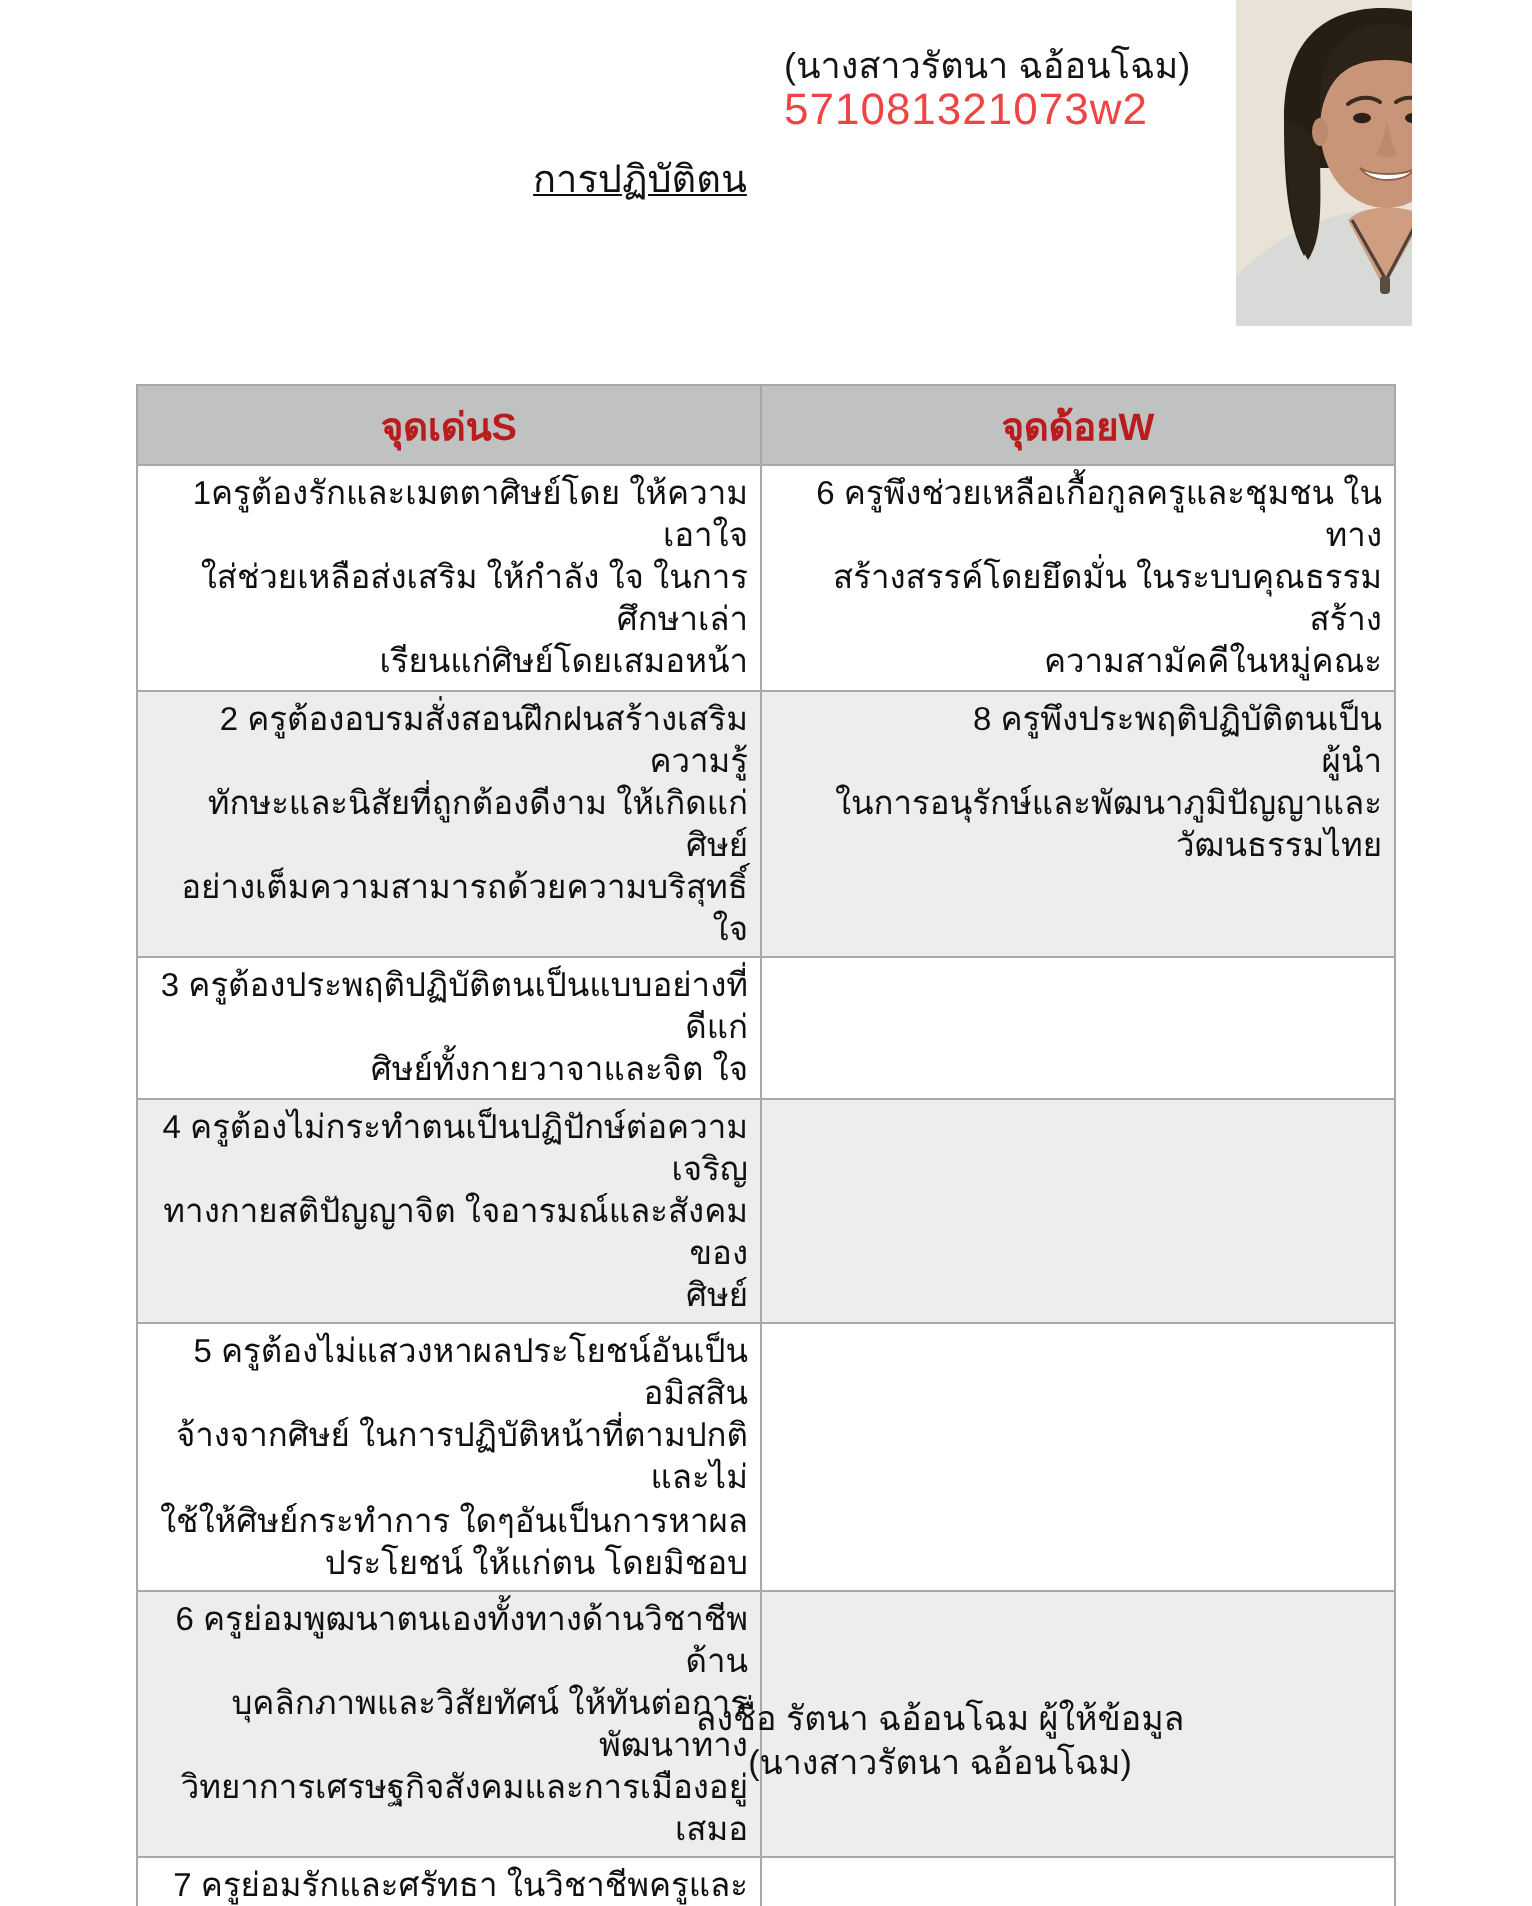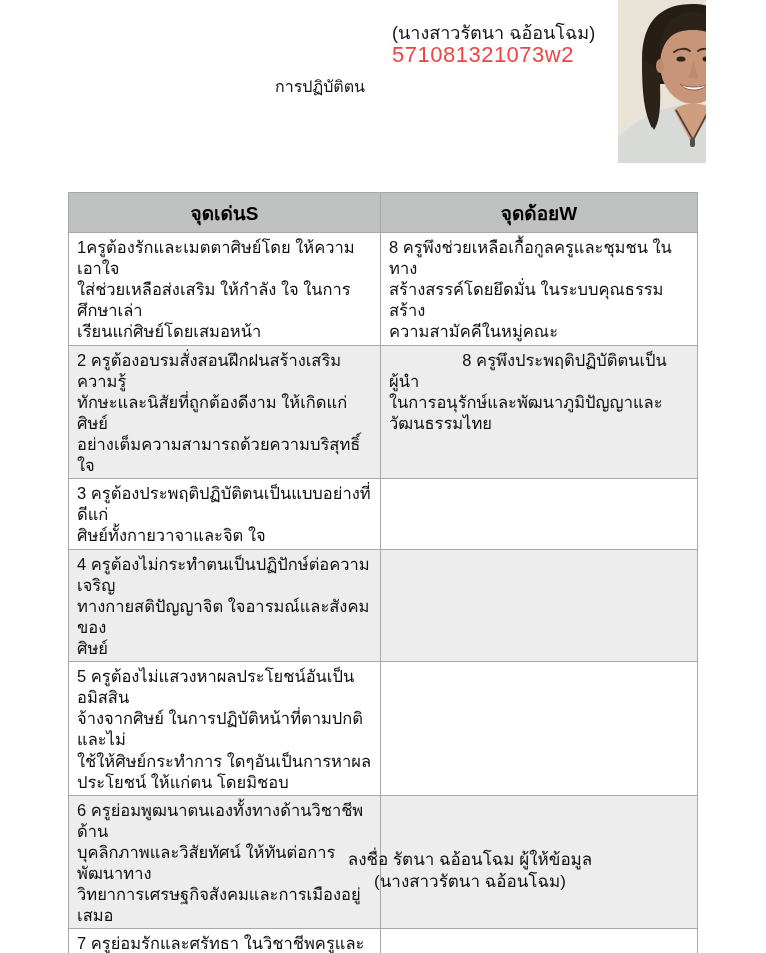--- a/index.html
+++ b/index.html
@@ -8,42 +8,42 @@
     width:766px; height:953px; background:#ffffff;
     font-family:"Liberation Sans", sans-serif; color:#111;
   }
   .page { position:relative; width:706px; height:953px; background:#fff; overflow:hidden; }
 
   .name-caption { position:absolute; left:392px; top:18px; font-size:18px; color:#141414; white-space:nowrap; }
   .student-id   { position:absolute; left:392px; top:42px; font-size:22px; color:#ef4444; letter-spacing:0.5px; white-space:nowrap; }
 
   .photo { position:absolute; left:618px; top:0; width:148px; height:163px; display:block; }
 
-  .doc-title { position:absolute; left:0; top:74px; width:640px; text-align:center; font-size:16px; color:#111; }
+  .doc-title { position:absolute; left:0; top:74px; width:640px; text-align:center; font-size:19px; color:#111;text-decoration:underline; }
 
   .intro {
     position:absolute; left:90px; top:126px; width:566px;
     font-size:17px; line-height:1.4; white-space:pre-wrap; color:#111;
   }
 
   table.swot-table {
     position:absolute; left:68px; top:192px; width:629px;
     border-collapse:collapse; table-layout:fixed;
   }
   .swot-table col.c-left  { width:312px; }
   .swot-table col.c-right { width:317px; }
   .swot-table th, .swot-table td { border:1px solid #a8a8a8; }
   .swot-table thead th {
     background:#c0c1c1; height:40px; font-size:19px; font-weight:bold;
-    text-align:center; vertical-align:middle; color:#000000;
+    text-align:center; vertical-align:middle; color:#b91c1c;
   }
   .swot-table td {
     vertical-align:top; padding:4px 6px 2px 8px;
     font-size:16.5px; line-height:1.28; white-space:pre-wrap; color:#101010;
-    background:#ffffff; overflow:hidden;
+    background:#ffffff; overflow:hidden;text-align:right;
   }
   .swot-table tbody tr.alt td { background:#ededed; }
   tr.r1 { height:83px; } tr.r2 { height:80px; } tr.r3 { height:48px; }
   tr.r4 { height:75px; } tr.r5 { height:99px; } tr.r6 { height:78px; }
   tr.r7 { height:53px; }
 
   .footer-summary {
     position:absolute; left:42px; top:792px; width:692px;
     font-size:17px; line-height:1.32; white-space:pre-wrap; color:#111;
   }
@@ -105,21 +105,21 @@
       <tr>
         <th>จุดเด่นS</th>
         <th>จุดด้อยW</th>
       </tr>
     </thead>
     <tbody>
       <tr class="r1">
         <td>1ครูต้องรักและเมตตาศิษย์โดย ให้ความเอาใจ
 ใส่ช่วยเหลือส่งเสริม ให้กำลัง ใจ ในการศึกษาเล่า
 เรียนแก่ศิษย์โดยเสมอหน้า</td>
-        <td>8 ครูพึงช่วยเหลือเกื้อกูลครูและชุมชน ในทาง
+        <td>6 ครูพึงช่วยเหลือเกื้อกูลครูและชุมชน ในทาง
 สร้างสรรค์โดยยึดมั่น ในระบบคุณธรรมสร้าง
 ความสามัคคีในหมู่คณะ</td>
       </tr>
       <tr class="r2 alt">
         <td>2 ครูต้องอบรมสั่งสอนฝึกฝนสร้างเสริมความรู้
 ทักษะและนิสัยที่ถูกต้องดีงาม ให้เกิดแก่ศิษย์
 อย่างเต็มความสามารถด้วยความบริสุทธิ์ ใจ</td>
         <td>                8 ครูพึงประพฤติปฏิบัติตนเป็นผู้นำ
 ในการอนุรักษ์และพัฒนาภูมิปัญญาและ
 วัฒนธรรมไทย</td>

